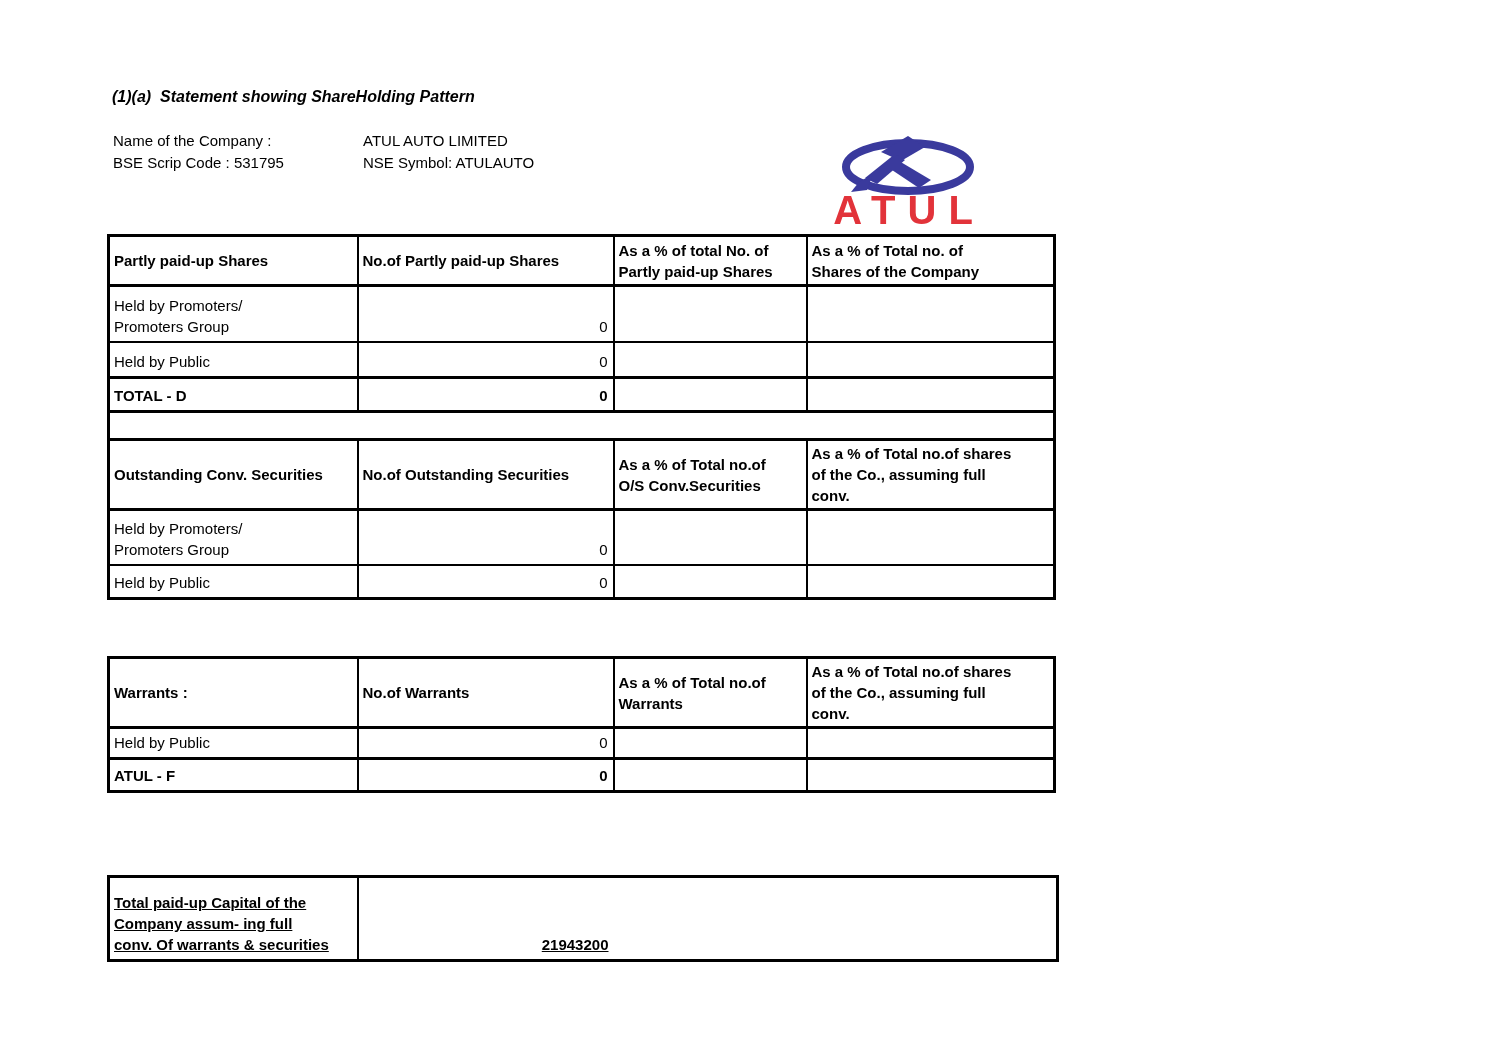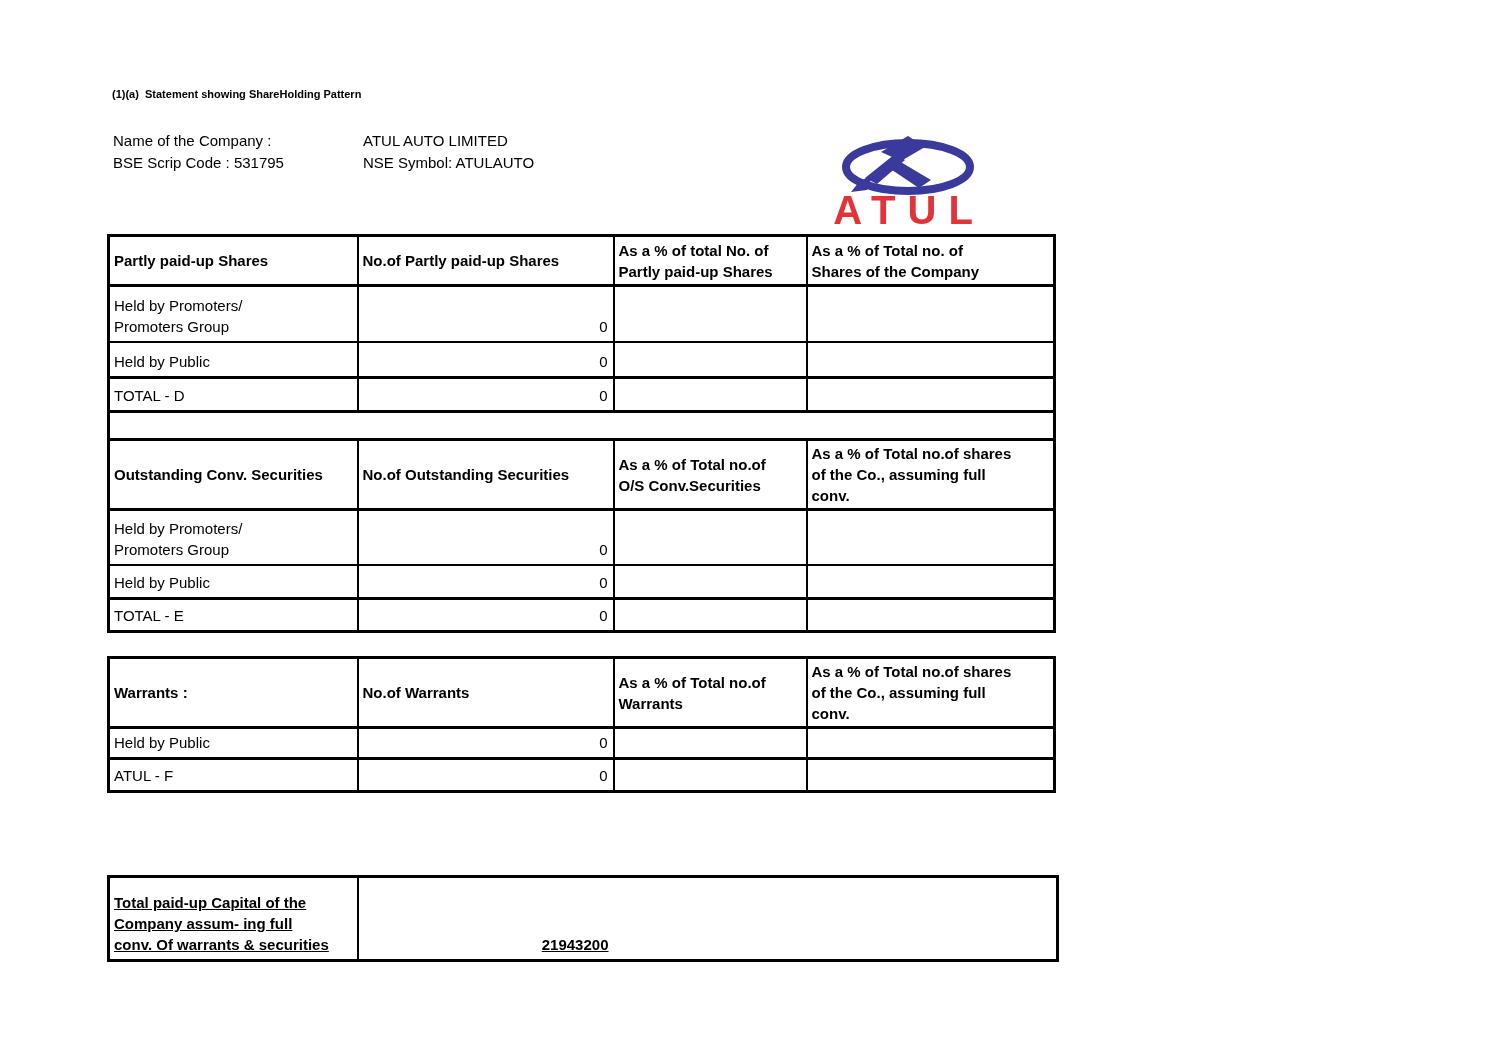--- a/index.html
+++ b/index.html
@@ -1,35 +1,35 @@
 <!DOCTYPE html>
 <html><head>
 <meta charset="utf-8">
 <style>
   html,body { margin:0; padding:0; background:#fff; }
   .page {
     position:relative; width:1496px; height:1058px; background:#ffffff;
     font-family:"Liberation Sans", sans-serif; color:#000; overflow:hidden;
   }
-  .doc-title { position:absolute; left:112px; top:88px; font-size:11px; font-weight:bold; white-space:pre; }
+  .doc-title { position:absolute; left:112px; top:88px; font-size:16px; font-weight:bold; white-space:pre;font-style:italic; }
   .info-block { position:absolute; left:113px; top:129px; font-size:15px; font-weight:normal; }
   .info-line { display:flex; height:22px; align-items:center; }
   .info-label { width:250px; }
   
   .logo { position:absolute; left:815px; top:130px; width:190px; height:100px; }
   .logo svg { display:block; }
   .logo text { font-family:"Liberation Sans", sans-serif; font-weight:bold; }
   
   table.grid { position:absolute; left:107px; border-collapse:collapse; table-layout:fixed; width:949px; }
   table.grid { border:3px solid #000; }
   table.grid td { border:2px solid #000; font-size:15px; line-height:21px; vertical-align:bottom; overflow:hidden; }
   td.lbl { padding:0 4px 4px 4px; white-space:pre-line; }
   td.num { text-align:right; padding:0 5px 4px 0; }
   tr.hdr td { font-weight:bold; vertical-align:middle; padding:2px 4px; white-space:pre-line; border-bottom-width:3px; }
-  tr.total td { font-weight:normal; border-top-width:3px; }
+  tr.total td { font-weight:bold; border-top-width:3px; }
   tr.spacer td { border-left:0; border-right:0; border-top:3px solid #000; border-bottom:3px solid #000; }
   .bA { top:234px;border-radius:17px; }
   .bF { top:656px; }
   .bC { top:875px;text-decoration:underline; }
   tr.rh50{height:50px} tr.rh56{height:56px} tr.rh36{height:36px} tr.rh34{height:34px}
   tr.rh28{height:28px} tr.rh69{height:69px} tr.rh55{height:55px} tr.rh33{height:33px}
   tr.rh68{height:68px} tr.rh53{height:53px} tr.rh31{height:31px} tr.rh84{height:84px}
   .bC td.num { font-weight:bold; border-right:0;padding-left:20px; }
   .bC td.rest { border-left:0; }
   .bold { font-weight:bold; }
@@ -116,26 +116,20 @@
       <td class="num">0</td>
       <td></td>
       <td></td>
     </tr>
     <tr class="rh34">
       <td class="lbl">Held by Public</td>
       <td class="num">0</td>
       <td></td>
       <td></td>
     </tr>
-    <tr class="total rh33">
-      <td class="lbl">TOTAL - E</td>
-      <td class="num">0</td>
-      <td></td>
-      <td></td>
-    </tr>
   </tbody>
     </table>
 
   <table class="grid bF">
     <colgroup>
         <col style="width:249px">
         <col style="width:256px">
         <col style="width:193px">
         <col style="width:248px">
       </colgroup>

